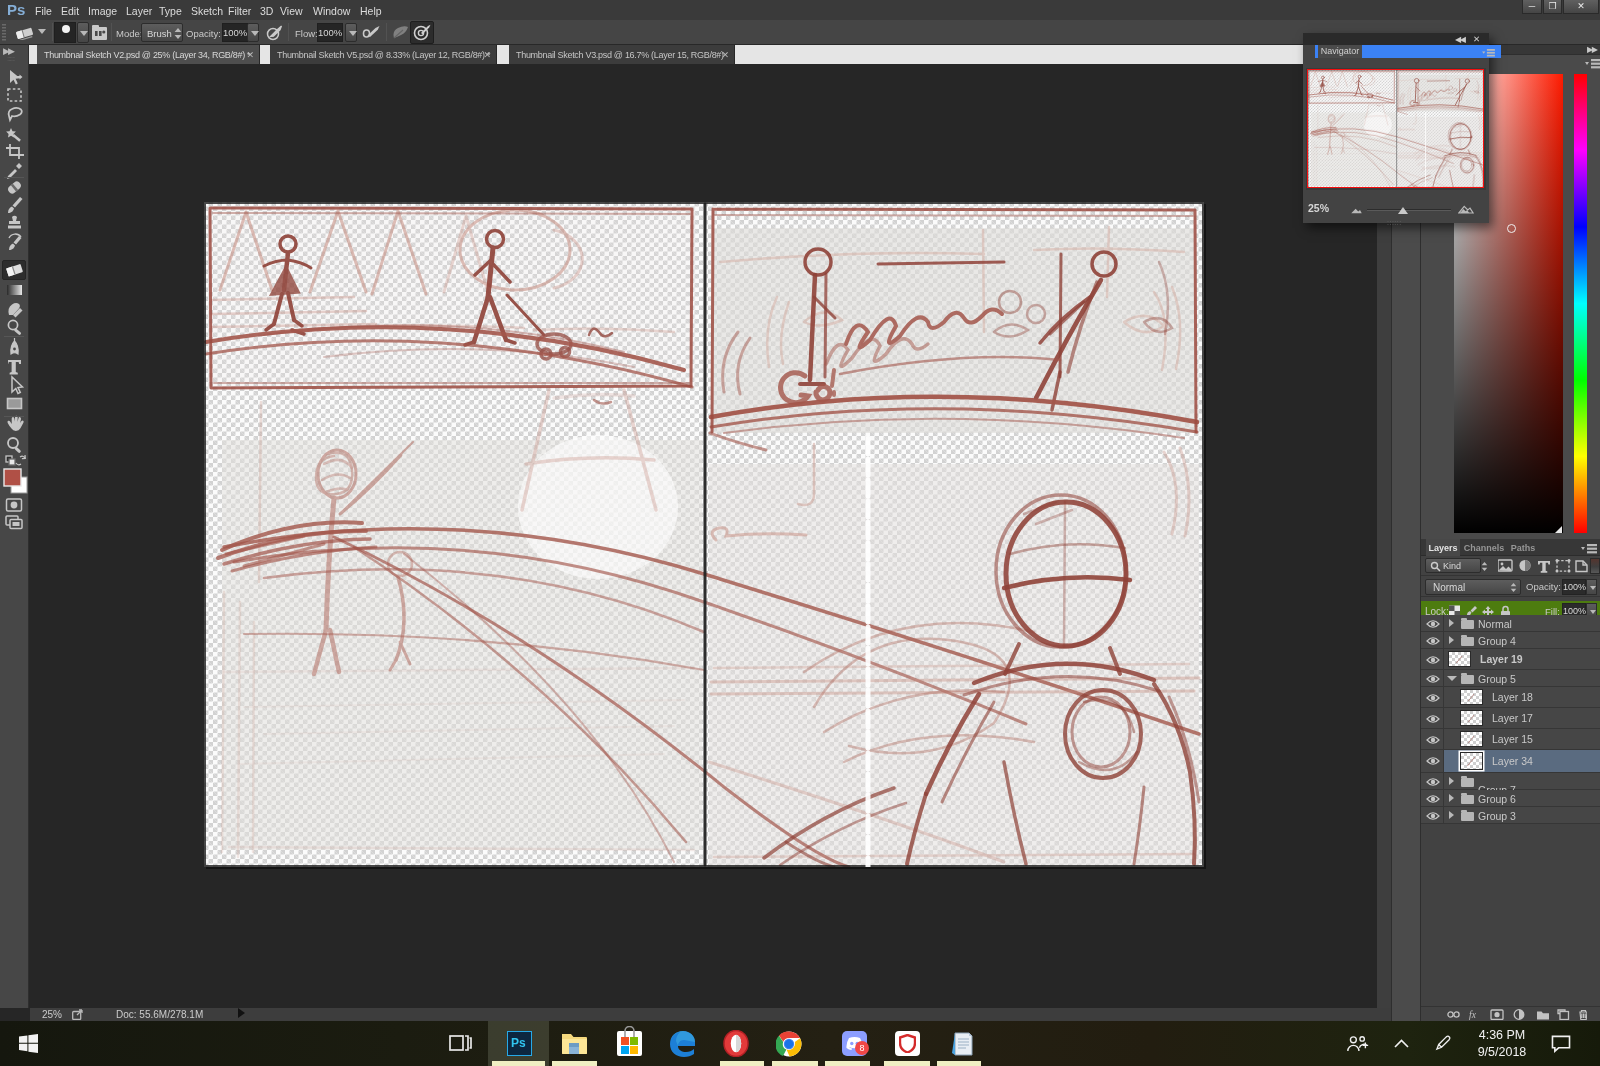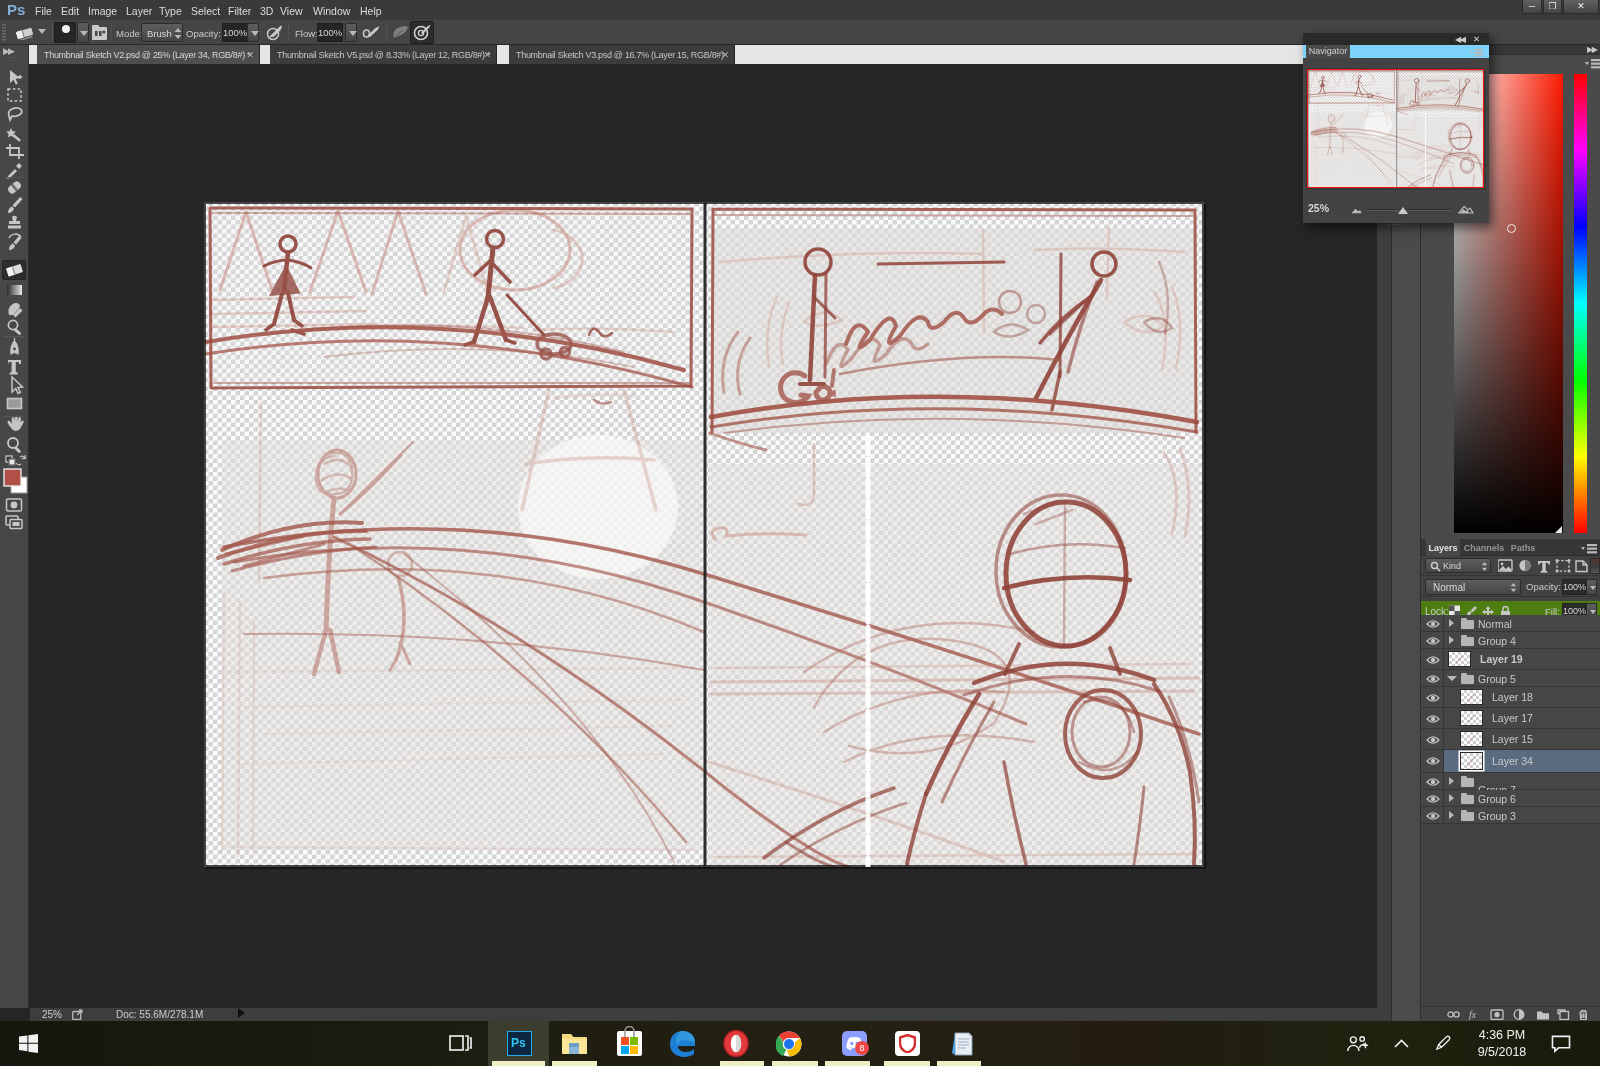--- a/index.html
+++ b/index.html
@@ -296,21 +296,21 @@
     </defs>
   </svg>
 
   <div id="menubar" class="abs">
     <span id="pslogo" class="abs">Ps</span>
     <span class="mitem abs" style="left:35px;">File</span>
     <span class="mitem abs" style="left:61px;">Edit</span>
     <span class="mitem abs" style="left:88px;">Image</span>
     <span class="mitem abs" style="left:126px;">Layer</span>
     <span class="mitem abs" style="left:159px;">Type</span>
-    <span class="mitem abs" style="left:191px;">Select</span>
+    <span class="mitem abs" style="left:191px;">Sketch</span>
     <span class="mitem abs" style="left:228px;">Filter</span>
     <span class="mitem abs" style="left:260px;">3D</span>
     <span class="mitem abs" style="left:280px;">View</span>
     <span class="mitem abs" style="left:313px;">Window</span>
     <span class="mitem abs" style="left:360px;">Help</span>
     <span class="winbtn abs" style="left:1522px; width:20px;">─</span>
     <span class="winbtn abs" style="left:1543px; width:19px;">❐</span>
     <span class="winbtn abs" style="left:1563px; width:36px;">✕</span>
   </div>
 
@@ -537,21 +537,21 @@
         <div class="ltab abs" style="left:88px; width:28px; font-size:9px; color:#969696; font-weight:bold;">Paths</div>
         <svg class="abs" style="left:160px; top:5px;" width="16" height="10" viewBox="0 0 16 10">
           <path d="M0 3 l4 0 l-2 3 Z" fill="#b9b9b9"></path>
           <rect x="6" y="0" width="10" height="2.2" fill="#b9b9b9"></rect>
             <rect x="6" y="3.6" width="10" height="2.2" fill="#b9b9b9"></rect>
           <rect x="6" y="7.2" width="10" height="2.2" fill="#b9b9b9"></rect>
         </svg>
       </div>
 
       <div class="abs" style="left:0; top:17px; width:179px; height:20px; background:#424242; border-bottom:1px solid #343434;">
-        <div class="odrop abs" style="left:4px; top:2px; width:66px; height:15px;">
+        <div class="odrop abs" style="left:4px; top:2px; width:56px; height:15px;">
           <svg class="abs" style="left:4px; top:2px;" width="11" height="11" viewBox="0 0 11 11">
             <circle cx="4.5" cy="4.5" r="3" fill="none" stroke="#cdcdcd" stroke-width="1.4"></circle>
             <line x1="7" y1="7" x2="10" y2="10" stroke="#cdcdcd" stroke-width="1.6"></line>
           </svg>
           <span class="abs" style="left:17px; top:2px; font-size:9px;">Kind</span>
           <svg class="abs" style="left:55px; top:3px;" width="7" height="9" viewBox="0 0 8 11">
             <path d="M4 0 L7.4 4 L0.6 4 Z" fill="#b9b9b9"></path>
               <path d="M4 11 L7.4 7 L0.6 7 Z" fill="#b9b9b9"></path>
           </svg>
         </div>
@@ -763,21 +763,21 @@
         </svg>
       </div>
     </div>
   </div>
 
   <div id="nav" class="abs">
     <div class="abs" style="left:0; top:0; width:186px; height:12px; background:#2a2a2a;">
       <span class="abs" style="left:152px; top:2px; color:#cfcfcf; font-size:8px; letter-spacing:-1.5px;">◀◀</span>
       <span class="abs" style="left:170px; top:1px; color:#cfcfcf; font-size:8.5px;">✕</span>
     </div>
-    <div class="abs" style="left:0; top:12px; width:186px; height:13px; background:#7dd3fc;">
+    <div class="abs" style="left:12px; top:12px; width:186px; height:13px; background:#3b82f6;">
       <div class="abs" style="left:3px; top:0; width:44px; height:13px; background:#4a4a4a; color:#d0d0d0; font-size:9px; line-height:13px; text-align:center;">Navigator</div>
       <svg class="abs" style="left:167px; top:4px;" width="13" height="8" viewBox="0 0 16 10">
         <path d="M0 3 l4 0 l-2 3 Z" fill="#b9b9b9"></path>
         <rect x="6" y="0" width="10" height="2.2" fill="#b9b9b9"></rect>
           <rect x="6" y="3.6" width="10" height="2.2" fill="#b9b9b9"></rect>
         <rect x="6" y="7.2" width="10" height="2.2" fill="#b9b9b9"></rect>
       </svg>
     </div>
     <div id="navthumb" class="abs">
       <div id="navdoc" class="abs">

